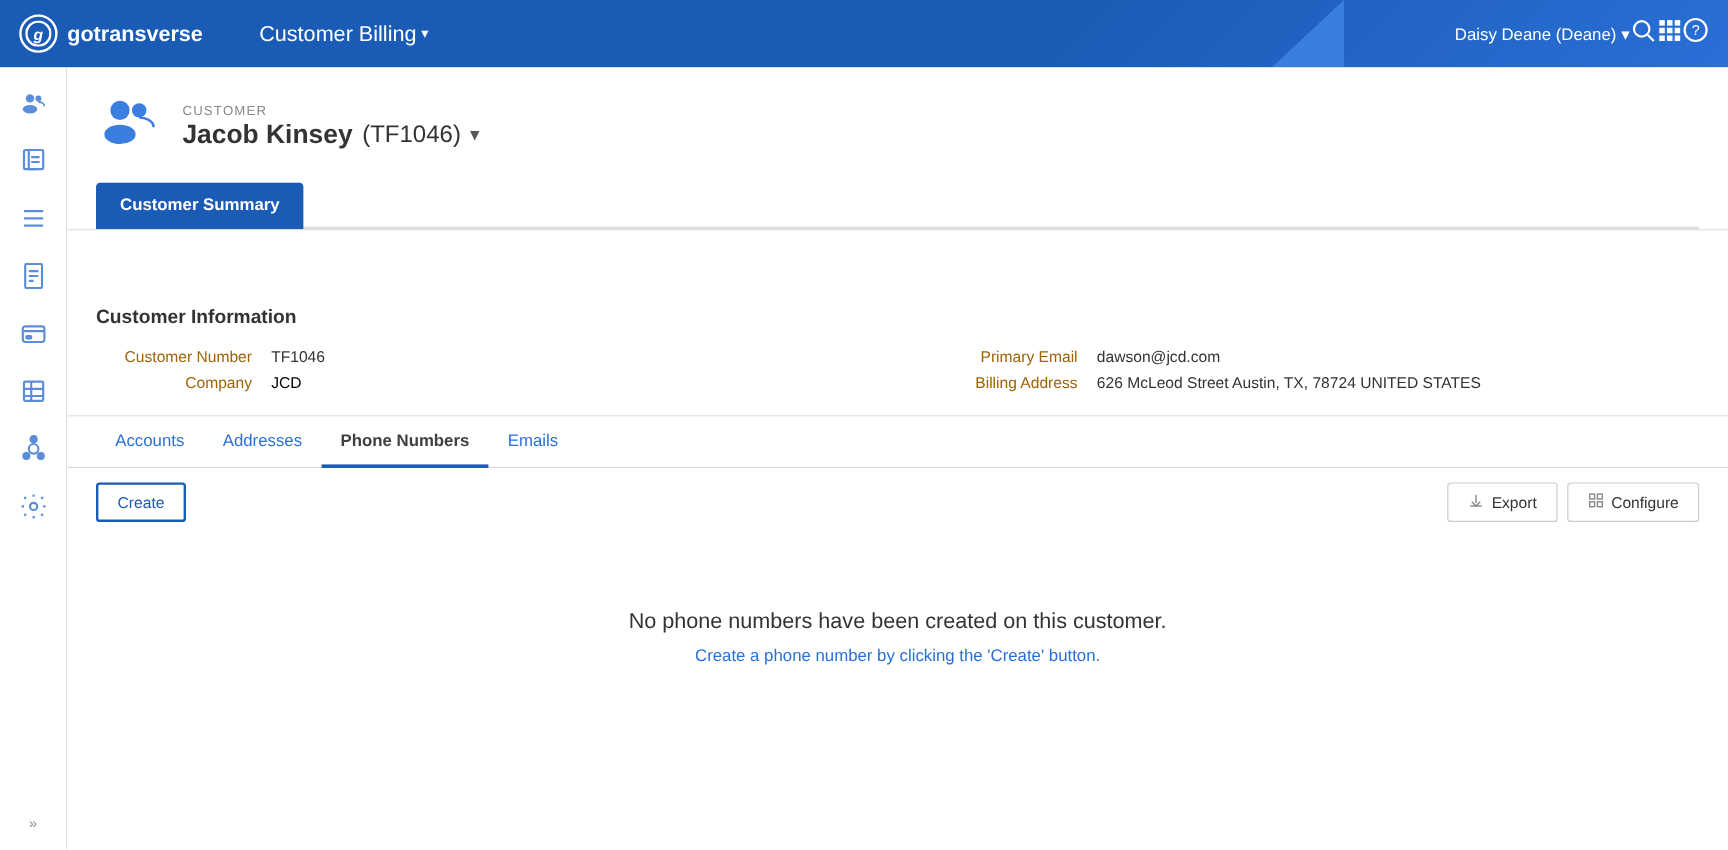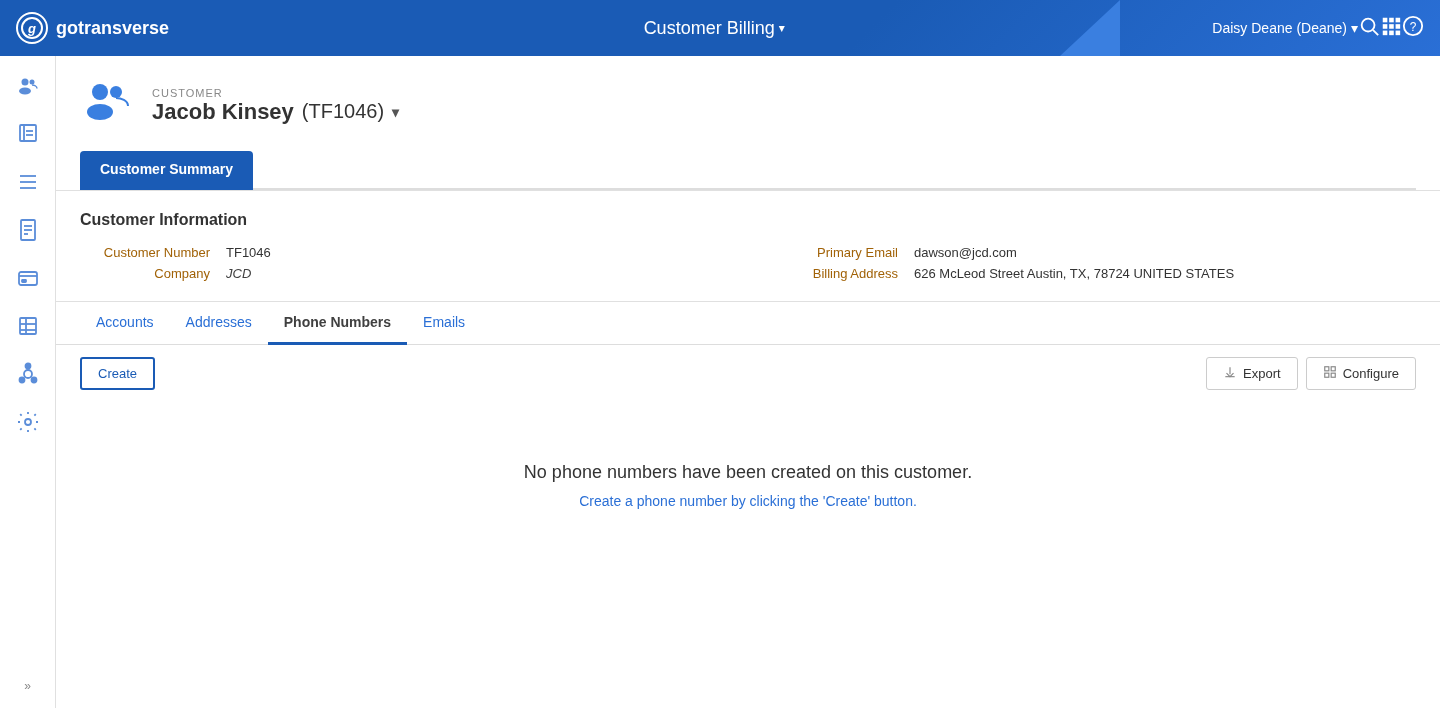--- a/index.html
+++ b/index.html
@@ -34,21 +34,21 @@
       justify-content: center;
       font-size: 16px;
       color: #fff;
       font-style: italic;
       font-weight: bold;
     }
     .topnav-center {
       flex: 1;
       display: flex;
       align-items: center;
-      justify-content: center;
+      justify-content: flex-start;
     }
     .topnav-title {
       color: #fff;
       font-size: 18px;
       font-weight: normal;
       display: flex;
       align-items: center;
       gap: 4px;
     }
     .topnav-title .caret {
@@ -198,20 +198,21 @@
     
     .section-divider {
       border: none;
       border-top: 1px solid #e0e0e0;
       margin: 0 0 0 0;
     }
 
     
     .customer-info-section {
       padding: 20px 24px;
+      margin-top: 44px;
     }
     .section-title {
       font-size: 16px;
       font-weight: bold;
       color: #333;
       margin-bottom: 16px;
     }
     .info-grid {
       display: grid;
       grid-template-columns: 1fr 1fr;
@@ -227,23 +228,22 @@
       font-size: 13px;
       min-width: 130px;
       text-align: right;
     }
     .info-value {
       color: #333;
       font-size: 13px;
       font-weight: normal;
     }
     .info-value.link {
-      color: #404040;
-      cursor: pointer;
-      font-style: italic;
+      color: #000000;
+      cursor: pointer;
     }
 
     
     .inner-tabs-container {
       padding: 0 24px;
       border-bottom: 1px solid #ddd;
     }
     .inner-tabs {
       display: flex;
       gap: 0;

